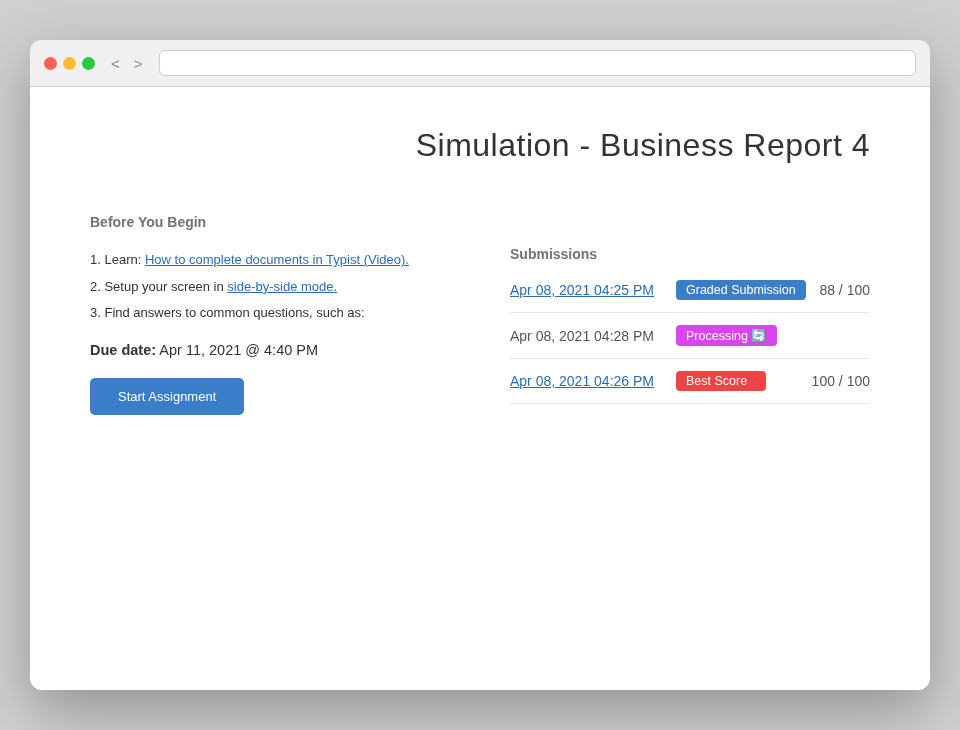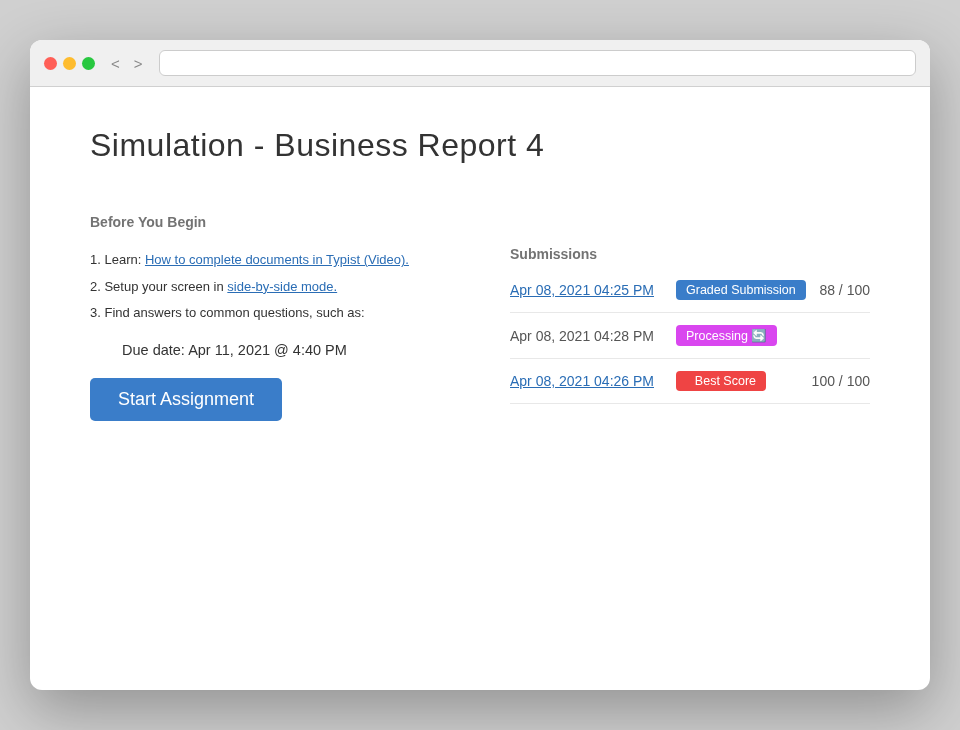--- a/index.html
+++ b/index.html
@@ -78,21 +78,21 @@
       display: flex;
       align-items: center;
     }
 
     .page-content {
       padding: 40px 60px;
       flex: 1;
     }
 
     .page-title {
-      text-align: left;
+      text-align: right;
       font-size: 32px;
       font-weight: 300;
       color: #333;
       margin-bottom: 50px;
       letter-spacing: 0.5px;
     }
 
     .two-col {
       display: flex;
       gap: 60px;
@@ -139,32 +139,31 @@
       cursor: pointer;
     }
 
     .due-date {
       margin-top: 16px;
       font-size: 14.5px;
       color: #333;
     }
 
     .due-date strong {
-      font-weight: 400;
-      margin-left: 32px;
+      font-weight: 700;
     }
 
     .start-btn {
       margin-top: 20px;
       background: #3a7dc9;
       color: #fff;
       border: none;
       border-radius: 5px;
       padding: 11px 28px;
-      font-size: 18px;
+      font-size: 13px;
       cursor: pointer;
       font-weight: 400;
     }
 
     .submissions-list {
       width: 100%;
     }
 
     .submission-row {
       display: flex;
@@ -193,21 +192,21 @@
     }
 
     .badge {
       display: inline-block;
       padding: 3px 10px;
       border-radius: 4px;
       font-size: 12.5px;
       font-weight: 500;
       white-space: nowrap;
       min-width: 90px;
-      text-align: right;
+      text-align: left;
     }
 
     .badge-graded {
       background: #3a7dc9;
       color: #fff;
     }
 
     .badge-processing {
       background: #d946ef;
       color: #fff;

